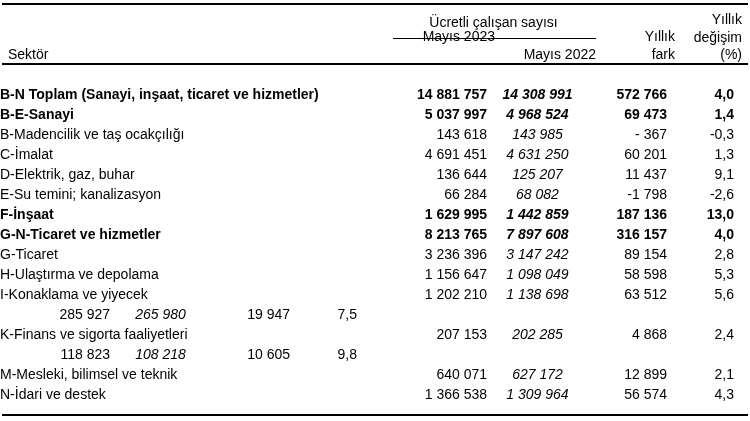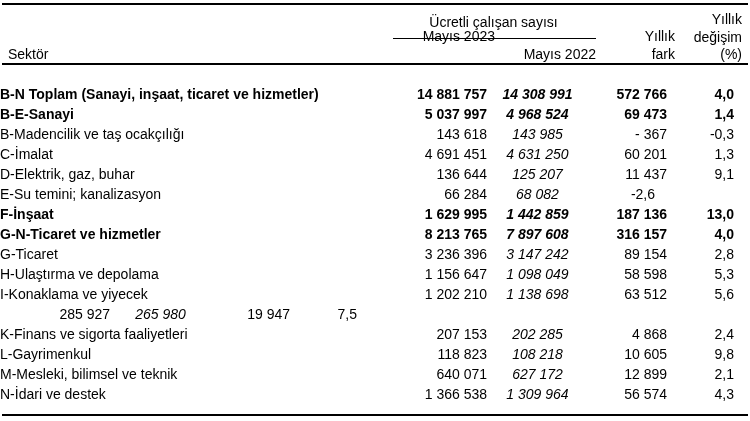--- a/index.html
+++ b/index.html
@@ -100,20 +100,21 @@
     <div class="c-2023">136 644</div>
     <div class="c-2022">125 207</div>
     <div class="c-fark">11 437</div>
     <div class="c-pct">9,1</div>
   </div>
 
   <div class="row">
     <div class="c-sector">E-Su temini; kanalizasyon</div>
     <div class="c-2023">66 284</div>
     <div class="c-2022">68 082</div>
+    <div class="c-fark">-1 798</div>
     <div class="c-pct">-2,6</div>
   </div>
 
   <div class="row bold">
     <div class="c-sector">F-İnşaat</div>
     <div class="c-2023">1 629 995</div>
     <div class="c-2022">1 442 859</div>
     <div class="c-fark">187 136</div>
     <div class="c-pct">13,0</div>
   </div>
@@ -159,21 +160,20 @@
 
   <div class="row">
     <div class="c-sector">K-Finans ve sigorta faaliyetleri</div>
     <div class="c-2023">207 153</div>
     <div class="c-2022">202 285</div>
     <div class="c-fark">4 868</div>
     <div class="c-pct">2,4</div>
   </div>
 
   <div class="row">
-    <div class="c-sector">L-Gayrimenkul</div>
     <div class="c-2023">118 823</div>
     <div class="c-2022">108 218</div>
     <div class="c-fark">10 605</div>
     <div class="c-pct">9,8</div>
   </div>
 
   <div class="row">
     <div class="c-sector">M-Mesleki, bilimsel ve teknik</div>
     <div class="c-2023">640 071</div>
     <div class="c-2022">627 172</div>

